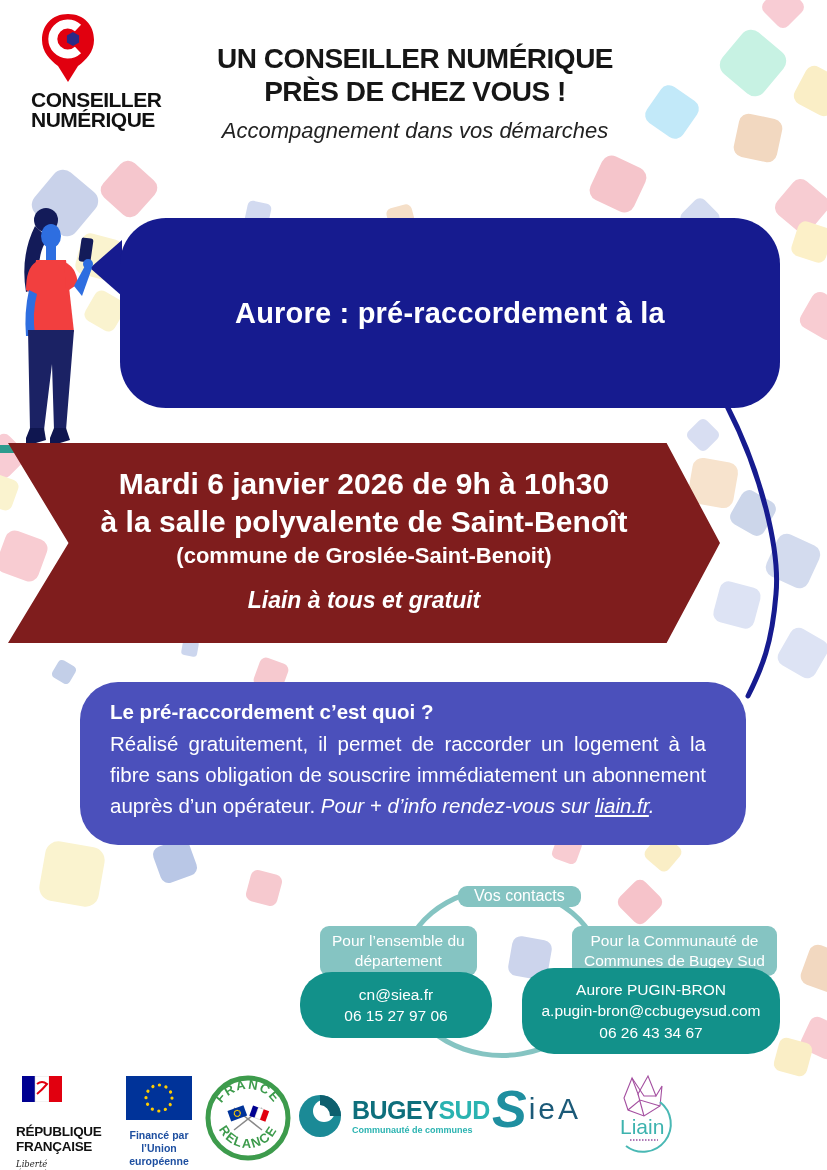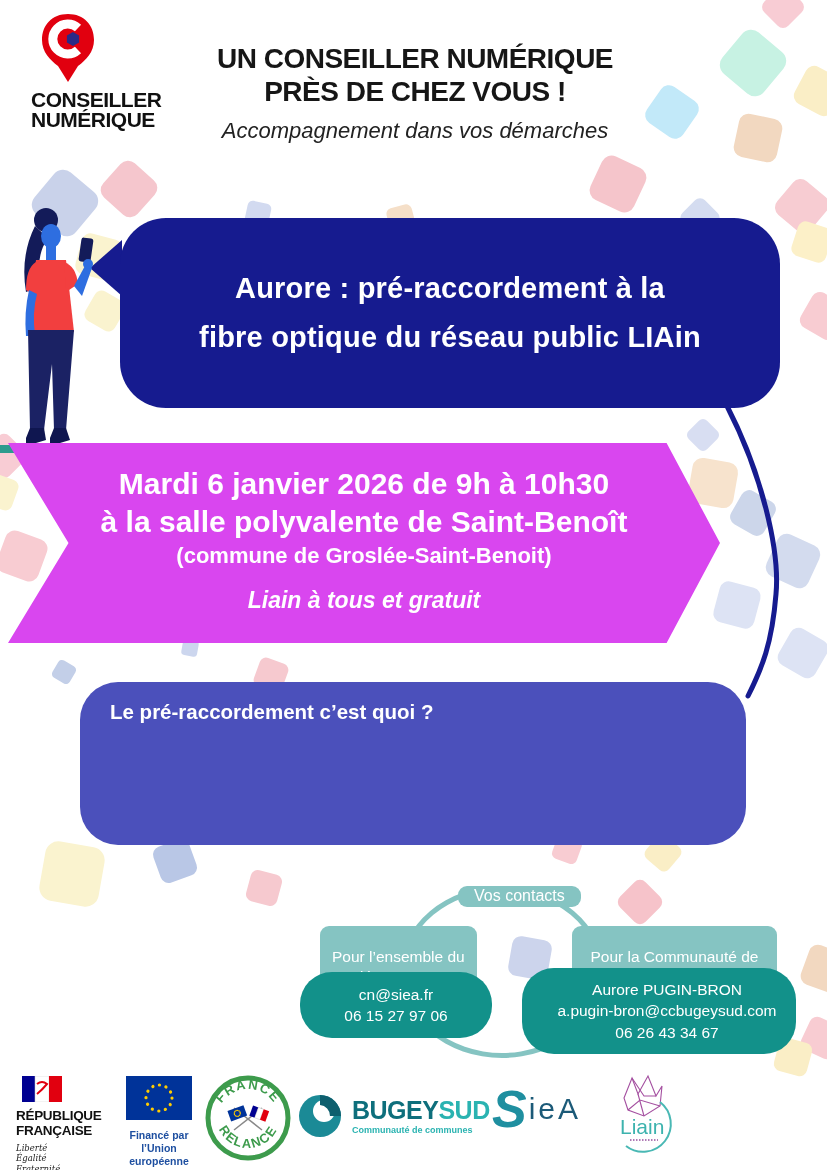--- a/index.html
+++ b/index.html
@@ -20,50 +20,50 @@
           border-radius:46px;display:flex;flex-direction:column;justify-content:center;align-items:center;gap:16px;}
   .bubble div{color:#fff;font-size:29px;font-weight:700;letter-spacing:0.2px;}
   .bubble-tail{position:absolute;left:88px;top:240px;}
   .flow-line{position:absolute;left:688px;top:396px;}
 
   
   .woman{position:absolute;left:2px;top:204px;}
   .ground{position:absolute;left:0;top:445px;width:106px;height:8px;background:#2d9b8e;}
 
   
-  .banner{position:absolute;left:8px;top:443px;width:712px;height:200px;background:#d946ef;
+  .banner{position:absolute;left:8px;top:443px;width:712px;height:200px;background:#7f1d1d;
           clip-path:polygon(0% 0%,92.5% 0%,100% 50%,92.5% 100%,0% 100%,8.5% 50%);
           display:flex;flex-direction:column;align-items:center;padding-top:22px;box-sizing:border-box;}
   .banner .l1,.banner .l2{color:#fff;font-size:30px;font-weight:700;line-height:1.27;}
   .banner .l3{color:#fff;font-size:22px;font-weight:700;line-height:1.35;}
   .banner .l4{color:#fff;font-size:23px;font-weight:700;font-style:italic;margin-top:16px;}
 
   
   .infobox{position:absolute;left:80px;top:682px;width:666px;height:163px;background:#4b50bb;border-radius:38px;
            box-sizing:border-box;padding:18px 40px 0 30px;color:#fff;}
   .infobox h3{margin:0 0 4px 0;font-size:20.5px;font-weight:700;}
   .infobox p{margin:0;font-size:20.5px;font-weight:400;line-height:1.52;text-align:justify;}
   .it{font-style:italic;}
   .u{text-decoration:underline;cursor:pointer;}
 
   
   .ring{position:absolute;left:400px;top:886px;width:194px;height:162px;border:5px solid #85c4c2;border-radius:50%;}
   .pill{position:absolute;background:#85c4c2;color:#fff;border-radius:9px;text-align:center;
-        font-size:15.5px;line-height:1.3;padding:21px 12px;}
+        font-size:15.5px;line-height:1.3;padding:5px 12px;}
   .pill-title{left:458px;top:886px;font-size:16px;padding:0 16px;}
   .pill-left{left:320px;top:926px;}
   .pill-right{left:572px;top:926px;}
   .cbox{position:absolute;background:#12918a;color:#fff;border-radius:32px;text-align:center;
         font-size:15.5px;line-height:1.38;display:flex;flex-direction:column;justify-content:center;}
   .cbox-left{left:300px;top:972px;width:192px;height:66px;}
-  .cbox-right{left:522px;top:968px;width:258px;height:86px;padding-left:16px;}
+  .cbox-right{left:522px;top:968px;width:258px;height:86px;}
 
   
   .f-rf{position:absolute;left:16px;top:1076px;width:100px;}
-  .rf-name{font-size:13.5px;font-weight:800;letter-spacing:-0.3px;line-height:1.1;color:#111;margin-top:3px;}
+  .rf-name{font-size:13.5px;font-weight:800;letter-spacing:-0.3px;line-height:1.1;color:#111;margin-top:19px;}
   .rf-motto{font-family:"DejaVu Serif",serif;font-style:italic;font-size:8.5px;line-height:1.25;color:#222;margin-top:4px;}
   .f-eu{position:absolute;left:124px;top:1076px;width:70px;text-align:center;}
   .eu-text{font-size:10.5px;font-weight:700;color:#1e4fa0;line-height:1.25;margin-top:5px;}
   .f-relance{position:absolute;left:204px;top:1074px;}
   .f-bugey{position:absolute;left:296px;top:1092px;display:flex;align-items:center;justify-content:center;}
   .bugey-text{margin-left:8px;}
   .bugey-name{font-size:25px;font-weight:800;letter-spacing:-0.5px;line-height:1;}
   .bugey-name .b1{color:#0e6f7c;} .bugey-name .b2{color:#2ab3b1;}
   .bugey-sub{font-size:9px;font-weight:700;color:#2ab3b1;margin-top:2px;}
   .f-siea{position:absolute;left:492px;top:1086px;display:flex;align-items:center;}
@@ -137,21 +137,20 @@
 
   <svg class="flow-line" width="110" height="320" viewBox="0 0 110 320">
     <path d="M 39 10 C 74 78, 92 155, 88 198 C 84 248, 74 272, 60 300" fill="none" stroke="#161b8f" stroke-width="5" stroke-linecap="round"></path>
   </svg>
 
   <svg class="bubble-tail" width="36" height="60" viewBox="0 0 36 60">
     <polygon points="34,0 2,28 34,56" fill="#161b8f"></polygon>
   </svg>
   <div class="bubble">
     <div>Aurore : pré-raccordement à la</div>
-    <div>fibre optique du réseau public LIAin</div>
   </div>
 
   <div class="ground"></div>
   <svg class="woman" width="110" height="246" viewBox="0 0 110 246">
     <circle cx="44" cy="16" r="12" fill="#131b59"></circle>
     <path d="M33 22 Q18 52 24 88 L40 82 Q32 54 46 34 Z" fill="#131b59"></path>
     <ellipse cx="49" cy="32" rx="10" ry="12" fill="#2e6ee0"></ellipse>
     <rect x="44" y="42" width="10" height="14" fill="#2e6ee0"></rect>
     <rect x="78" y="34" width="12" height="24" rx="2.5" fill="#131b59" transform="rotate(8 84 46)"></rect>
     <path d="M34 56 L64 56 L72 128 L26 128 Z" fill="#f23f3f"></path>
@@ -167,20 +166,23 @@
 
   <div class="banner">
     <div class="l1">Mardi 6 janvier 2026 de 9h à 10h30</div>
     <div class="l2">à la salle polyvalente de Saint-Benoît</div>
     <div class="l3">(commune de Groslée-Saint-Benoit)</div>
     <div class="l4">Liain à tous et gratuit</div>
   </div>
 
   <div class="infobox">
     <h3>Le pré-raccordement c’est quoi ?</h3>
+    <p><span>Réalisé gratuitement, il permet de raccorder un logement à la fibre sans obligation de souscrire immédiatement un abonnement auprès d’un opérateur.</span>
+      <span class="it">Pour + d’info rendez-vous sur</span>
+      <span class="it u">liain.fr</span><span class="it">.</span></p>
   </div>
 
   <div class="ring"></div>
   <div class="pill pill-title">Vos contacts</div>
   <div class="pill pill-left">
     <div>Pour l’ensemble du</div>
     <div>département</div>
   </div>
   <div class="pill pill-right">
     <div>Pour la Communauté de</div>

